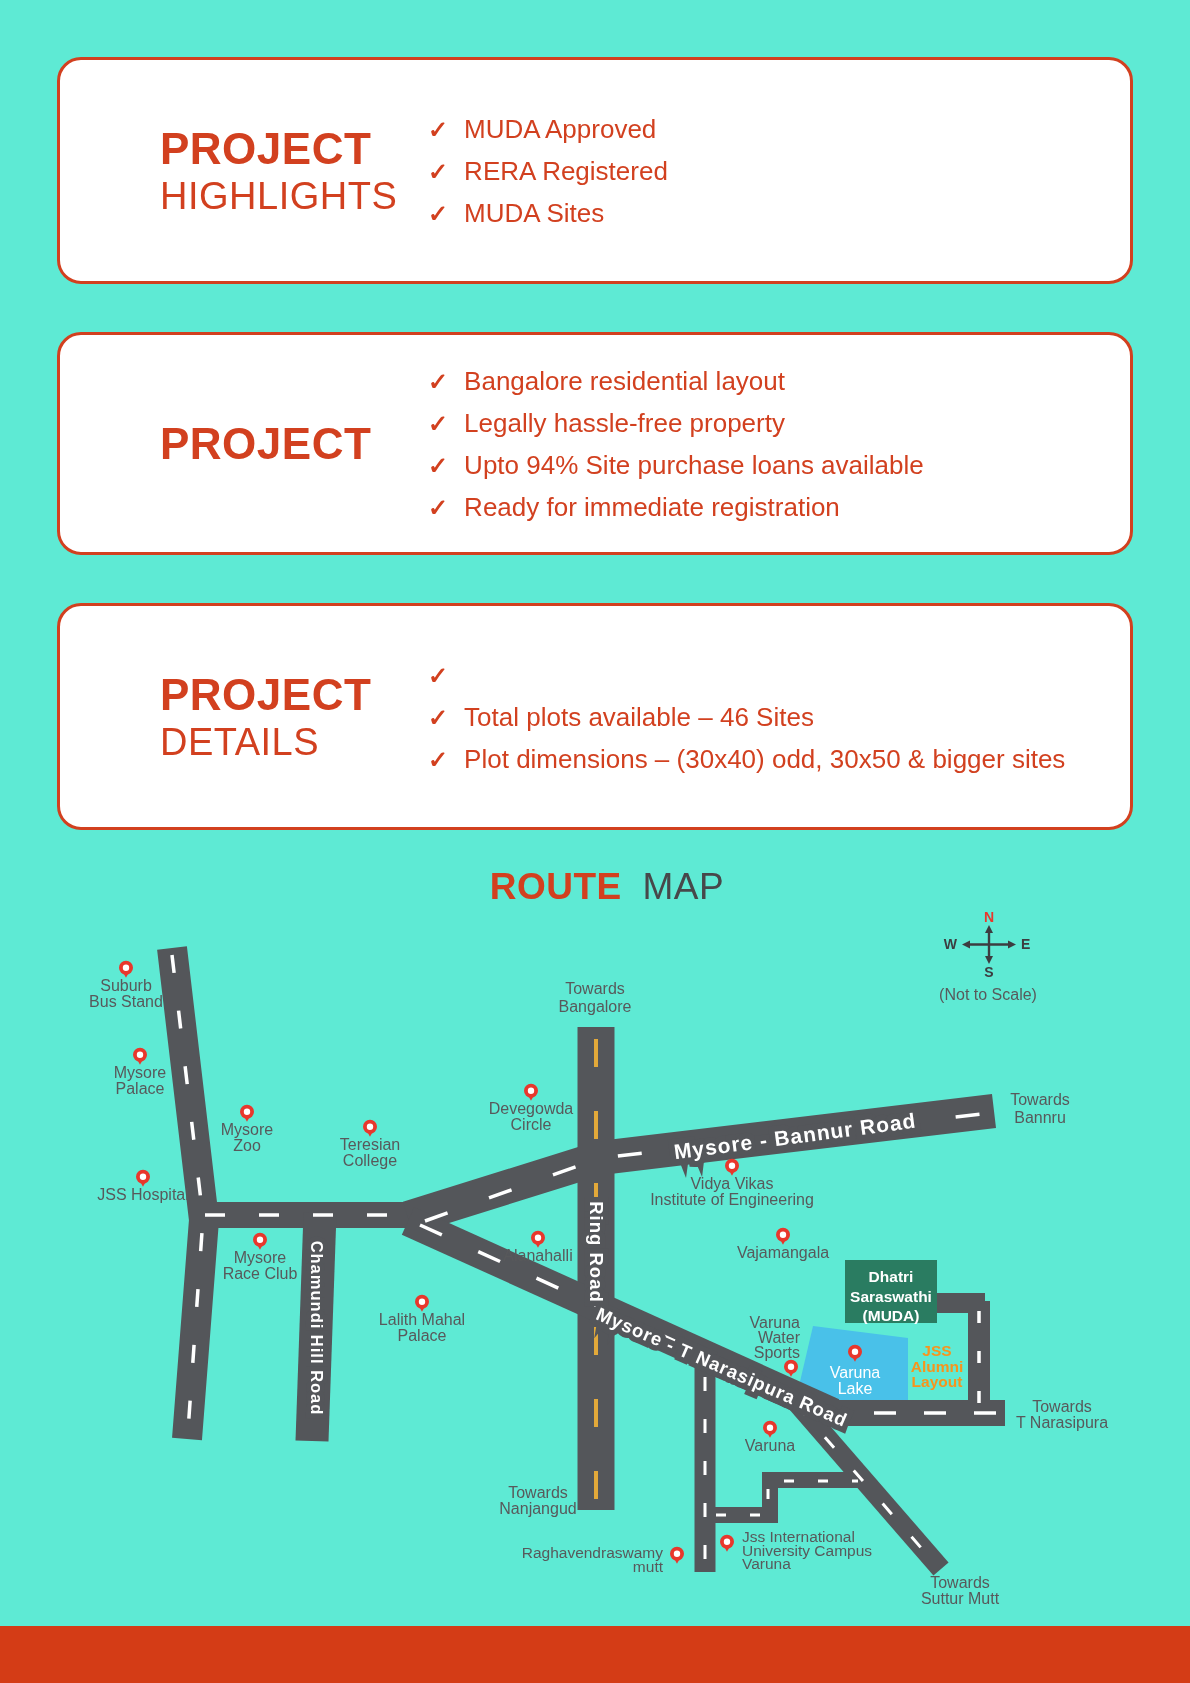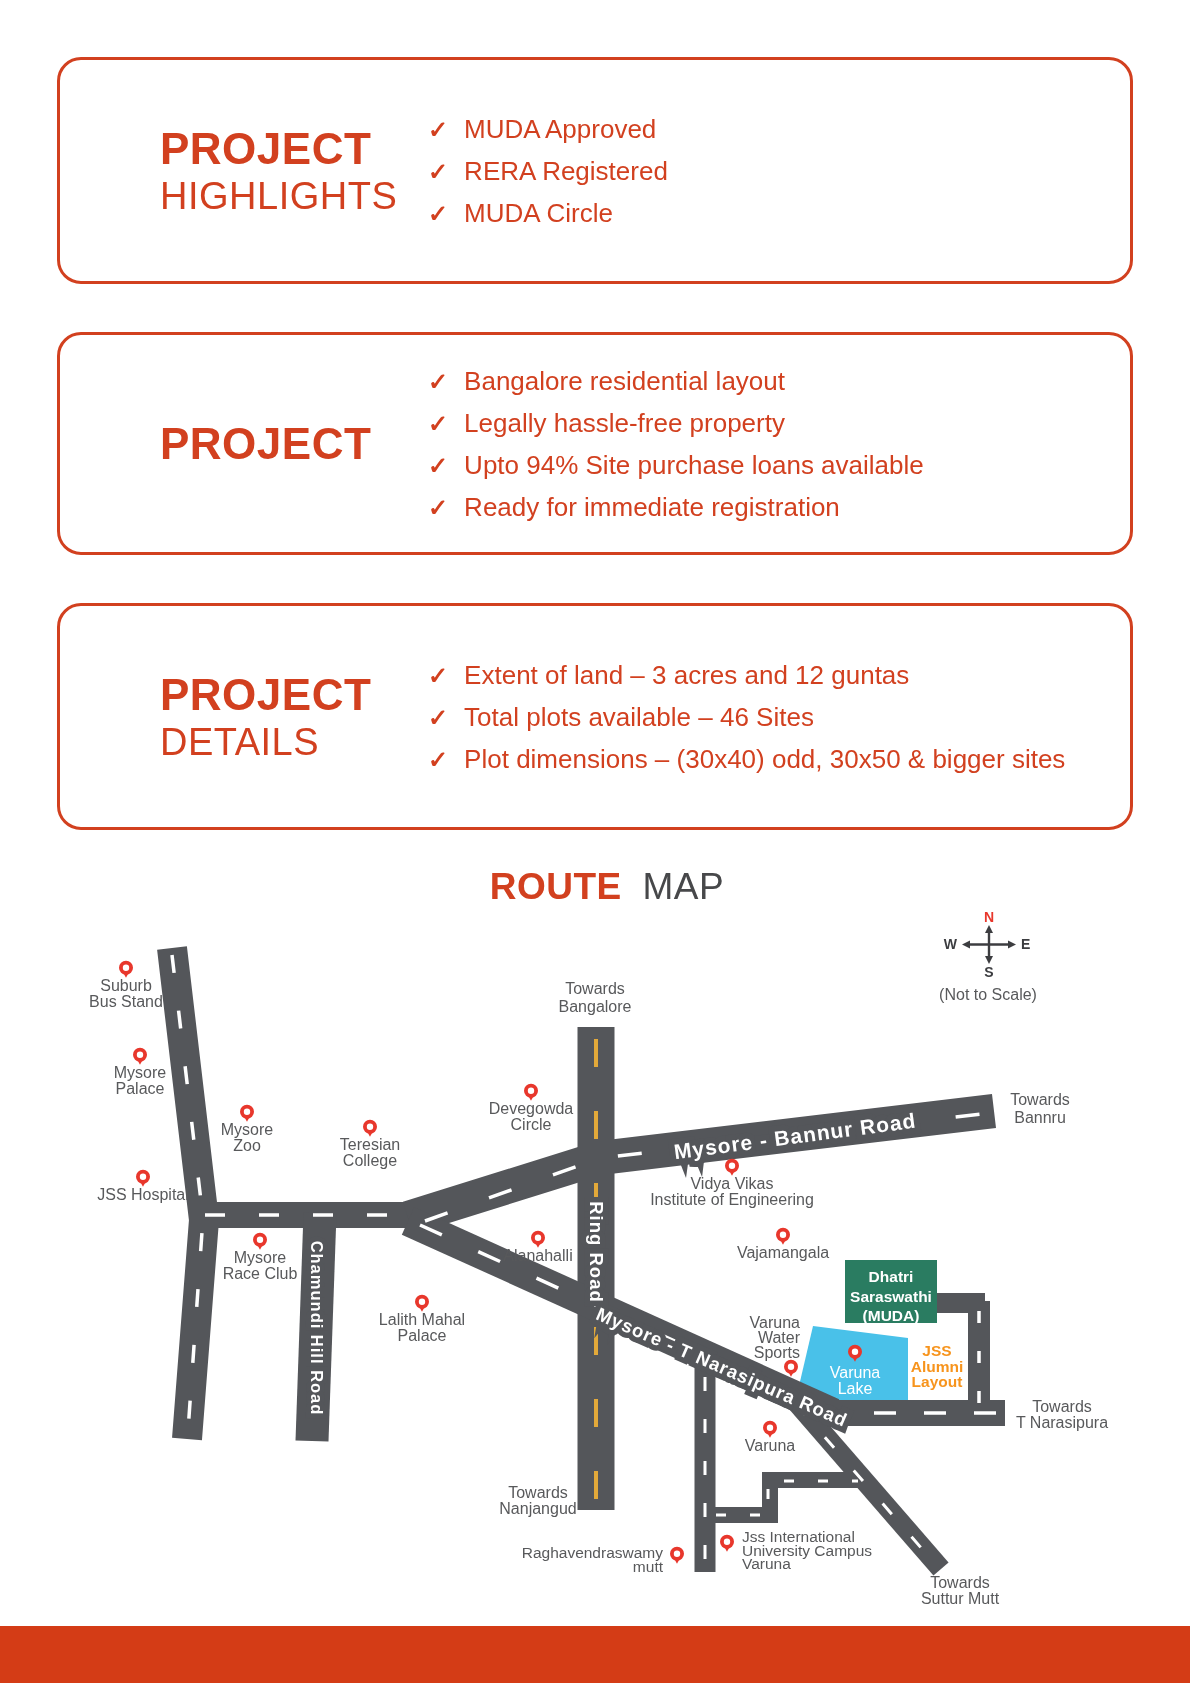--- a/index.html
+++ b/index.html
@@ -1,17 +1,17 @@
 <!DOCTYPE html>
 <html><head>
 <meta charset="utf-8">
 <style>
   html,body{margin:0;padding:0;background:#e9e9e9;}
   .page{
-    position:relative; width:1190px; height:1683px; background:#ffffff;
+    position:relative; width:1190px; height:1683px; background:#5eead4;
     font-family:"Liberation Sans", sans-serif; overflow:hidden; margin:0 auto;
   }
   
   .card{
     position:absolute; left:57px; width:1076px; box-sizing:border-box;
     border:3px solid #d2401f; border-radius:24px; background:#fff;
   }
   .card-heading{
     position:absolute; left:100px; top:50%; transform:translateY(-50%);
     color:#d2401f; line-height:1.18; white-space:nowrap;
@@ -52,21 +52,21 @@
         <li>
           <span class="check">✓</span>
           <span class="item-text">MUDA Approved</span>
         </li>
         <li>
           <span class="check">✓</span>
           <span class="item-text">RERA Registered</span>
         </li>
         <li>
           <span class="check">✓</span>
-          <span class="item-text">MUDA Circle</span>
+          <span class="item-text">MUDA Sites</span>
         </li>
       </ul>
   </section>
 
   <section class="card" style="top:332px;height:223px;">
     <div class="card-heading">
       <span class="t1">PROJECT</span>
     </div>
     <ul class="card-items">
         <li>
@@ -89,21 +89,20 @@
   </section>
 
   <section class="card" style="top:603px;height:227px;">
     <div class="card-heading">
       <span class="t1">PROJECT</span>
       <span class="t2">DETAILS</span>
     </div>
     <ul class="card-items">
         <li>
           <span class="check">✓</span>
-          <span class="item-text">Extent of land – 3 acres and 12 guntas</span>
         </li>
         <li>
           <span class="check">✓</span>
           <span class="item-text">Total plots available – 46 Sites</span>
         </li>
         <li>
           <span class="check">✓</span>
           <span class="item-text">Plot dimensions – (30x40) odd, 30x50 &amp; bigger sites</span>
         </li>
       </ul>

